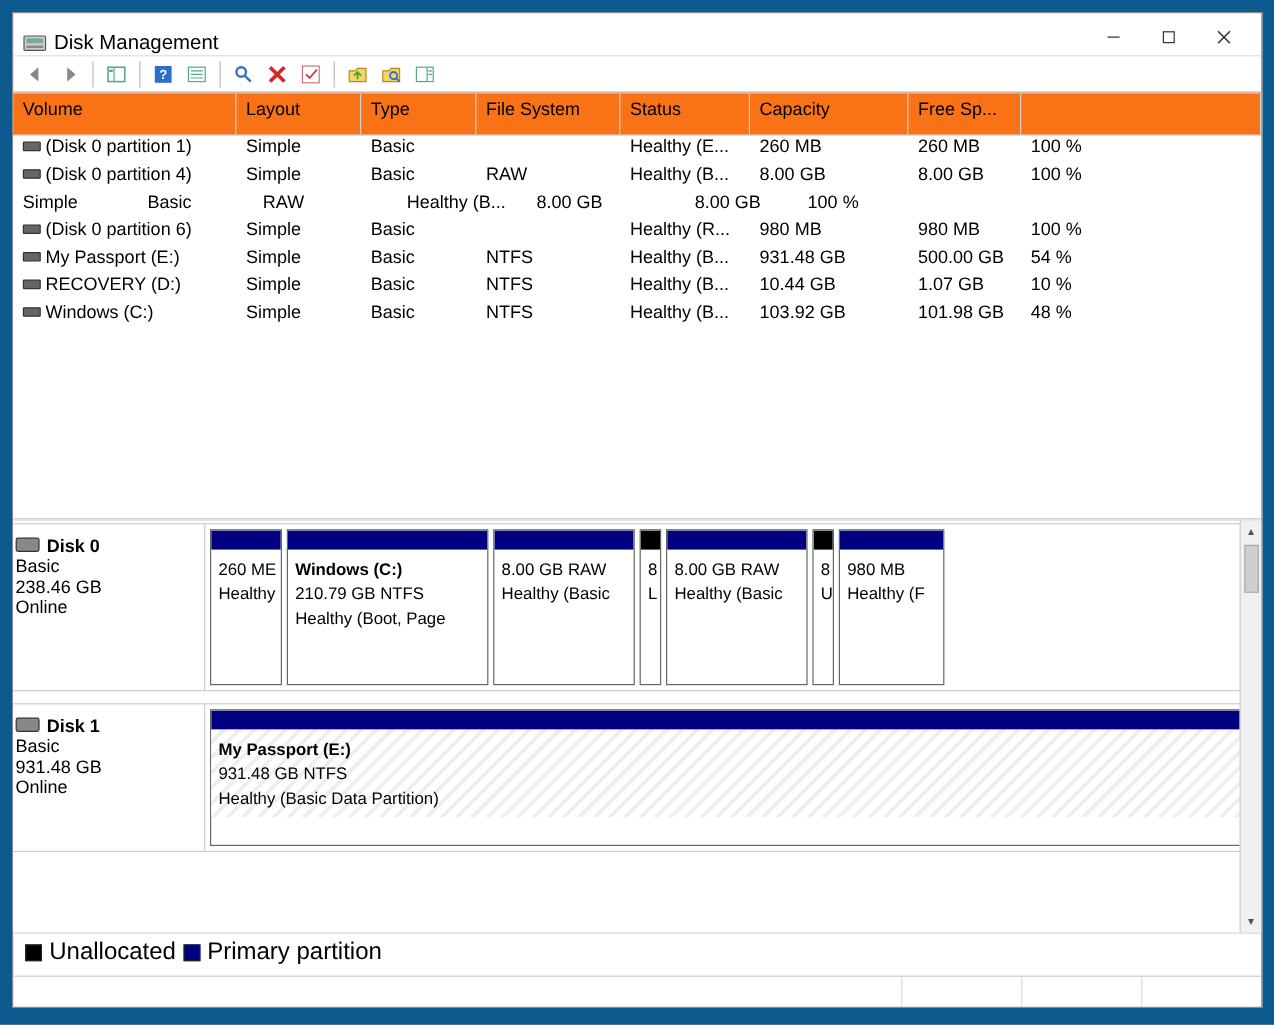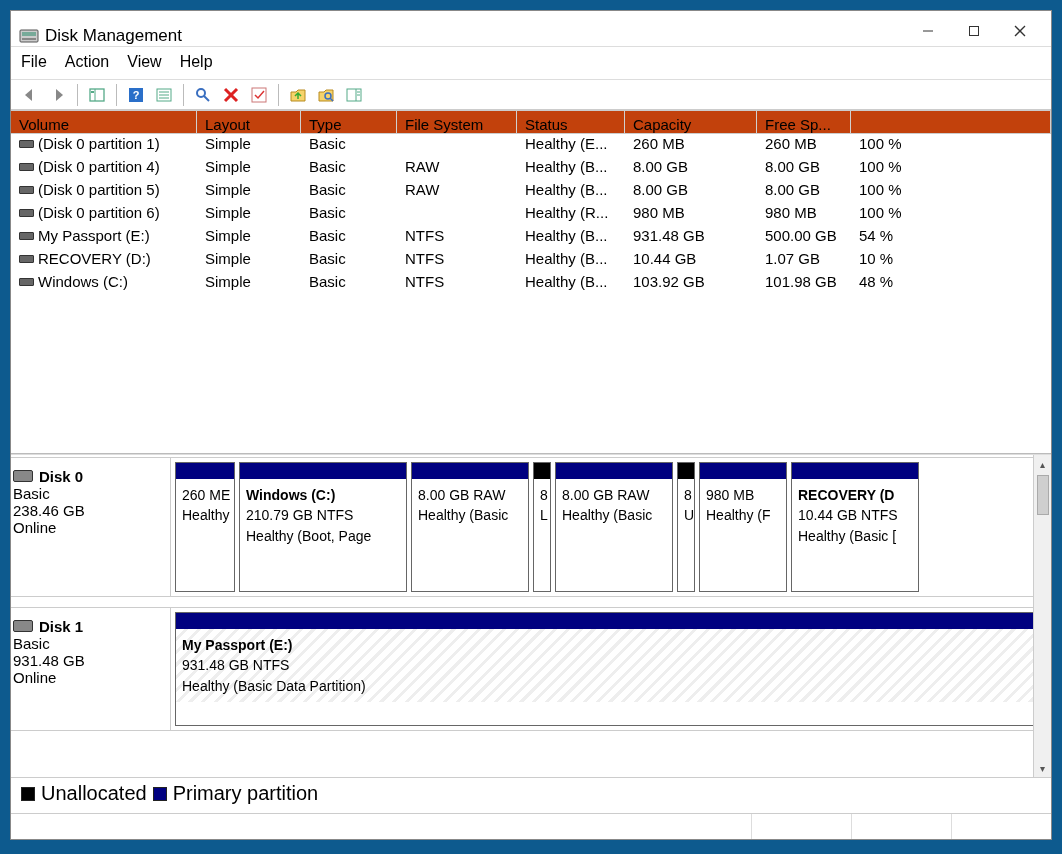--- a/index.html
+++ b/index.html
@@ -63,24 +63,24 @@
   .tbsep { width: 1px; height: 22px; background: #bbb; margin: 0 4px; }
   .tbtn {
     width: 26px; height: 24px;
     display: flex; align-items: center; justify-content: center;
     border: 1px solid transparent;
   }
   .tbtn svg { width: 18px; height: 18px; }
   
   .tablehdr {
     display: flex;
-    background: #c2410c;
+    background: #f97316;
     border-top: 1px solid #ccc;
     border-bottom: 1px solid #ccc;
-    height: 24px;
+    height: 36px;
   }
   .tablehdr .col {
     padding: 5px 8px;
     border-right: 1px solid #d0d0d0;
     font-size: 15px;
     overflow: hidden;
     white-space: nowrap;
     text-overflow: clip;
   }
   
@@ -234,26 +234,20 @@
         </svg>
     </div>
     <div class="winbtn">
       <svg viewBox="0 0 12 12">
           <line x1="1" y1="1" x2="11" y2="11" stroke="#333" stroke-width="1.3"></line>
           <line x1="11" y1="1" x2="1" y2="11" stroke="#333" stroke-width="1.3"></line>
         </svg>
     </div>
   </div>
 
-  <div class="menubar">
-    <span class="item">File</span>
-    <span class="item">Action</span>
-    <span class="item">View</span>
-    <span class="item">Help</span>
-  </div>
 
   <div class="toolbar">
     <div class="tbtn">
       <svg viewBox="0 0 18 18">
           <path d="M11 3 L4 9 L11 15 Z" fill="#888"></path>
         </svg>
     </div>
     <div class="tbtn">
       <svg viewBox="0 0 18 18">
           <path d="M7 3 L14 9 L7 15 Z" fill="#888"></path>
@@ -351,21 +345,20 @@
         <div class="cell c-vol"><span class="diskicon"></span><span>(Disk 0 partition 4)</span></div>
         <div class="cell c-lay">Simple</div>
         <div class="cell c-typ">Basic</div>
         <div class="cell c-fs">RAW</div>
         <div class="cell c-stat">Healthy (B...</div>
         <div class="cell c-cap">8.00 GB</div>
         <div class="cell c-free">8.00 GB</div>
         <div class="cell c-pct">100 %</div>
       </div>
       <div class="row">
-        <div class="cell c-vol"><span class="diskicon"></span><span>(Disk 0 partition 5)</span></div>
         <div class="cell c-lay">Simple</div>
         <div class="cell c-typ">Basic</div>
         <div class="cell c-fs">RAW</div>
         <div class="cell c-stat">Healthy (B...</div>
         <div class="cell c-cap">8.00 GB</div>
         <div class="cell c-free">8.00 GB</div>
         <div class="cell c-pct">100 %</div>
       </div>
       <div class="row">
         <div class="cell c-vol"><span class="diskicon"></span><span>(Disk 0 partition 6)</span></div>
@@ -460,28 +453,20 @@
             <div class="pbody">
               <div>8</div>
               <div>U</div>
             </div>
           </div>
           <div class="part" style="width: 88px;">
             <div class="bar"></div>
             <div class="pbody">
               <div>980 MB</div>
               <div>Healthy (F</div>
-            </div>
-          </div>
-          <div class="part" style="width: 128px;">
-            <div class="bar"></div>
-            <div class="pbody">
-              <div class="ptitle">RECOVERY  (D</div>
-              <div>10.44 GB NTFS</div>
-              <div>Healthy (Basic [</div>
             </div>
           </div>
         </div>
     </div>
 
     <div class="gdisk" style="height:124px; margin-top:10px;">
       <div class="label">
         <div><span class="dicon"></span><b>Disk 1</b></div>
         <div>Basic</div>
         <div>931.48 GB</div>

